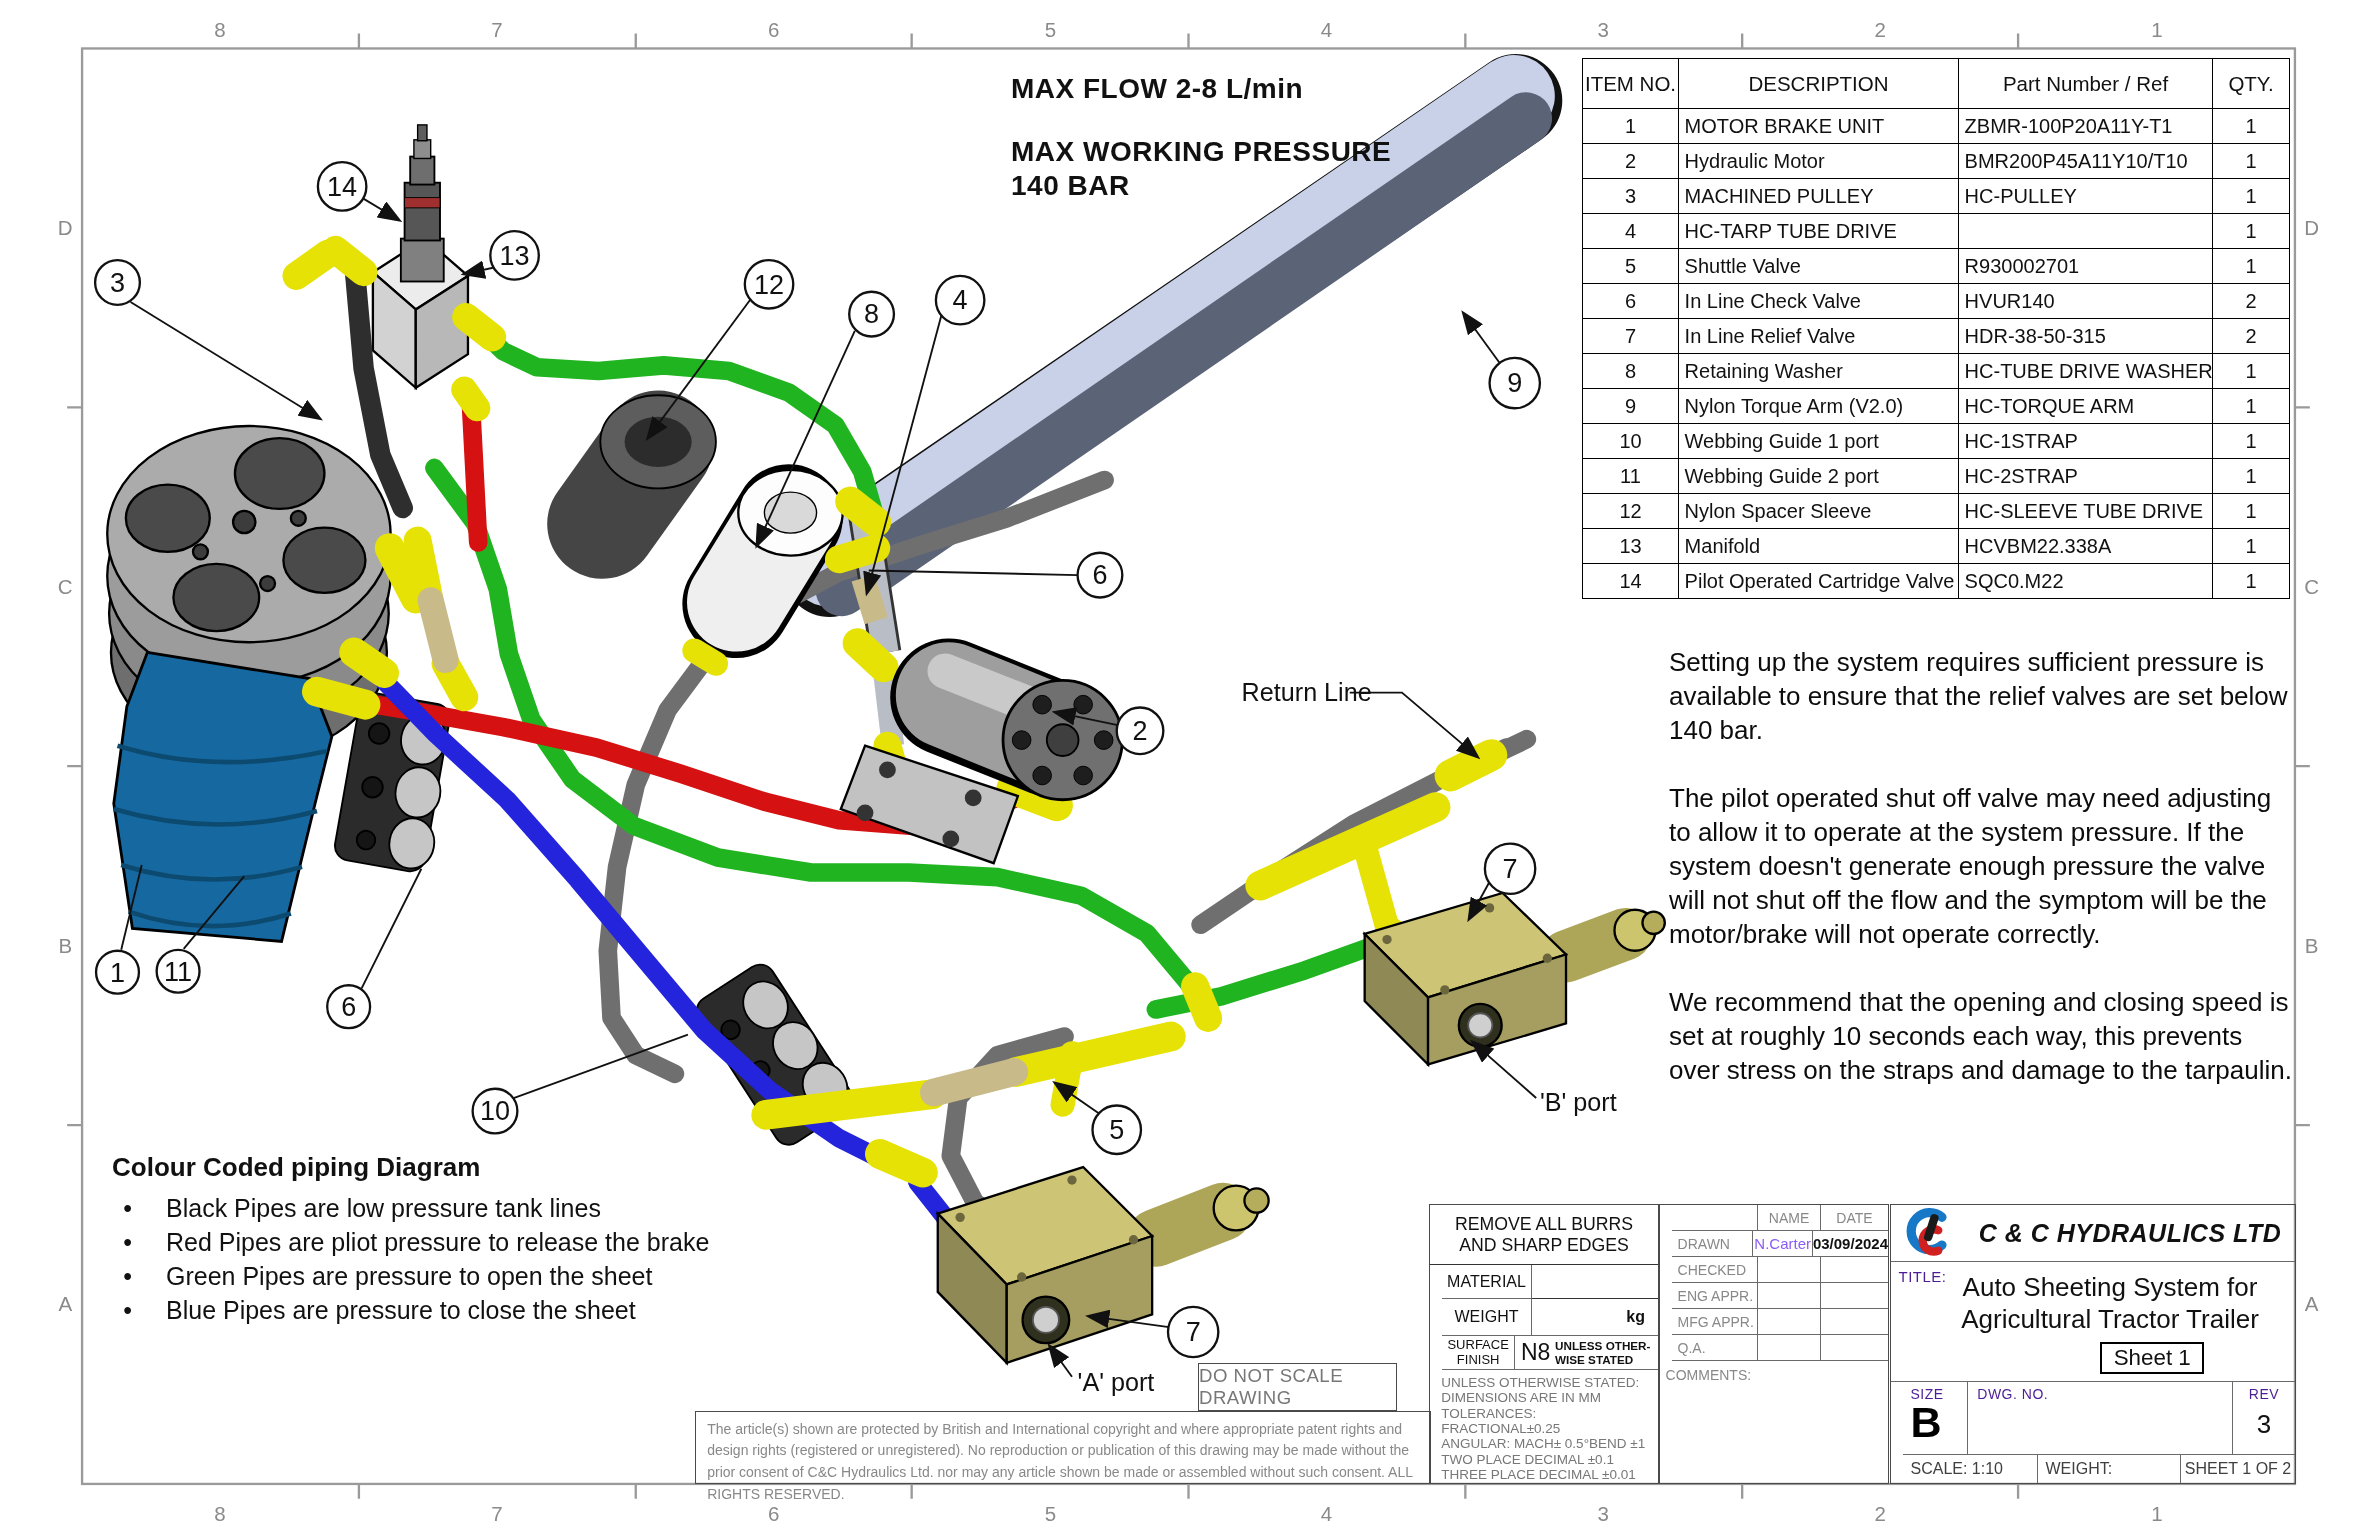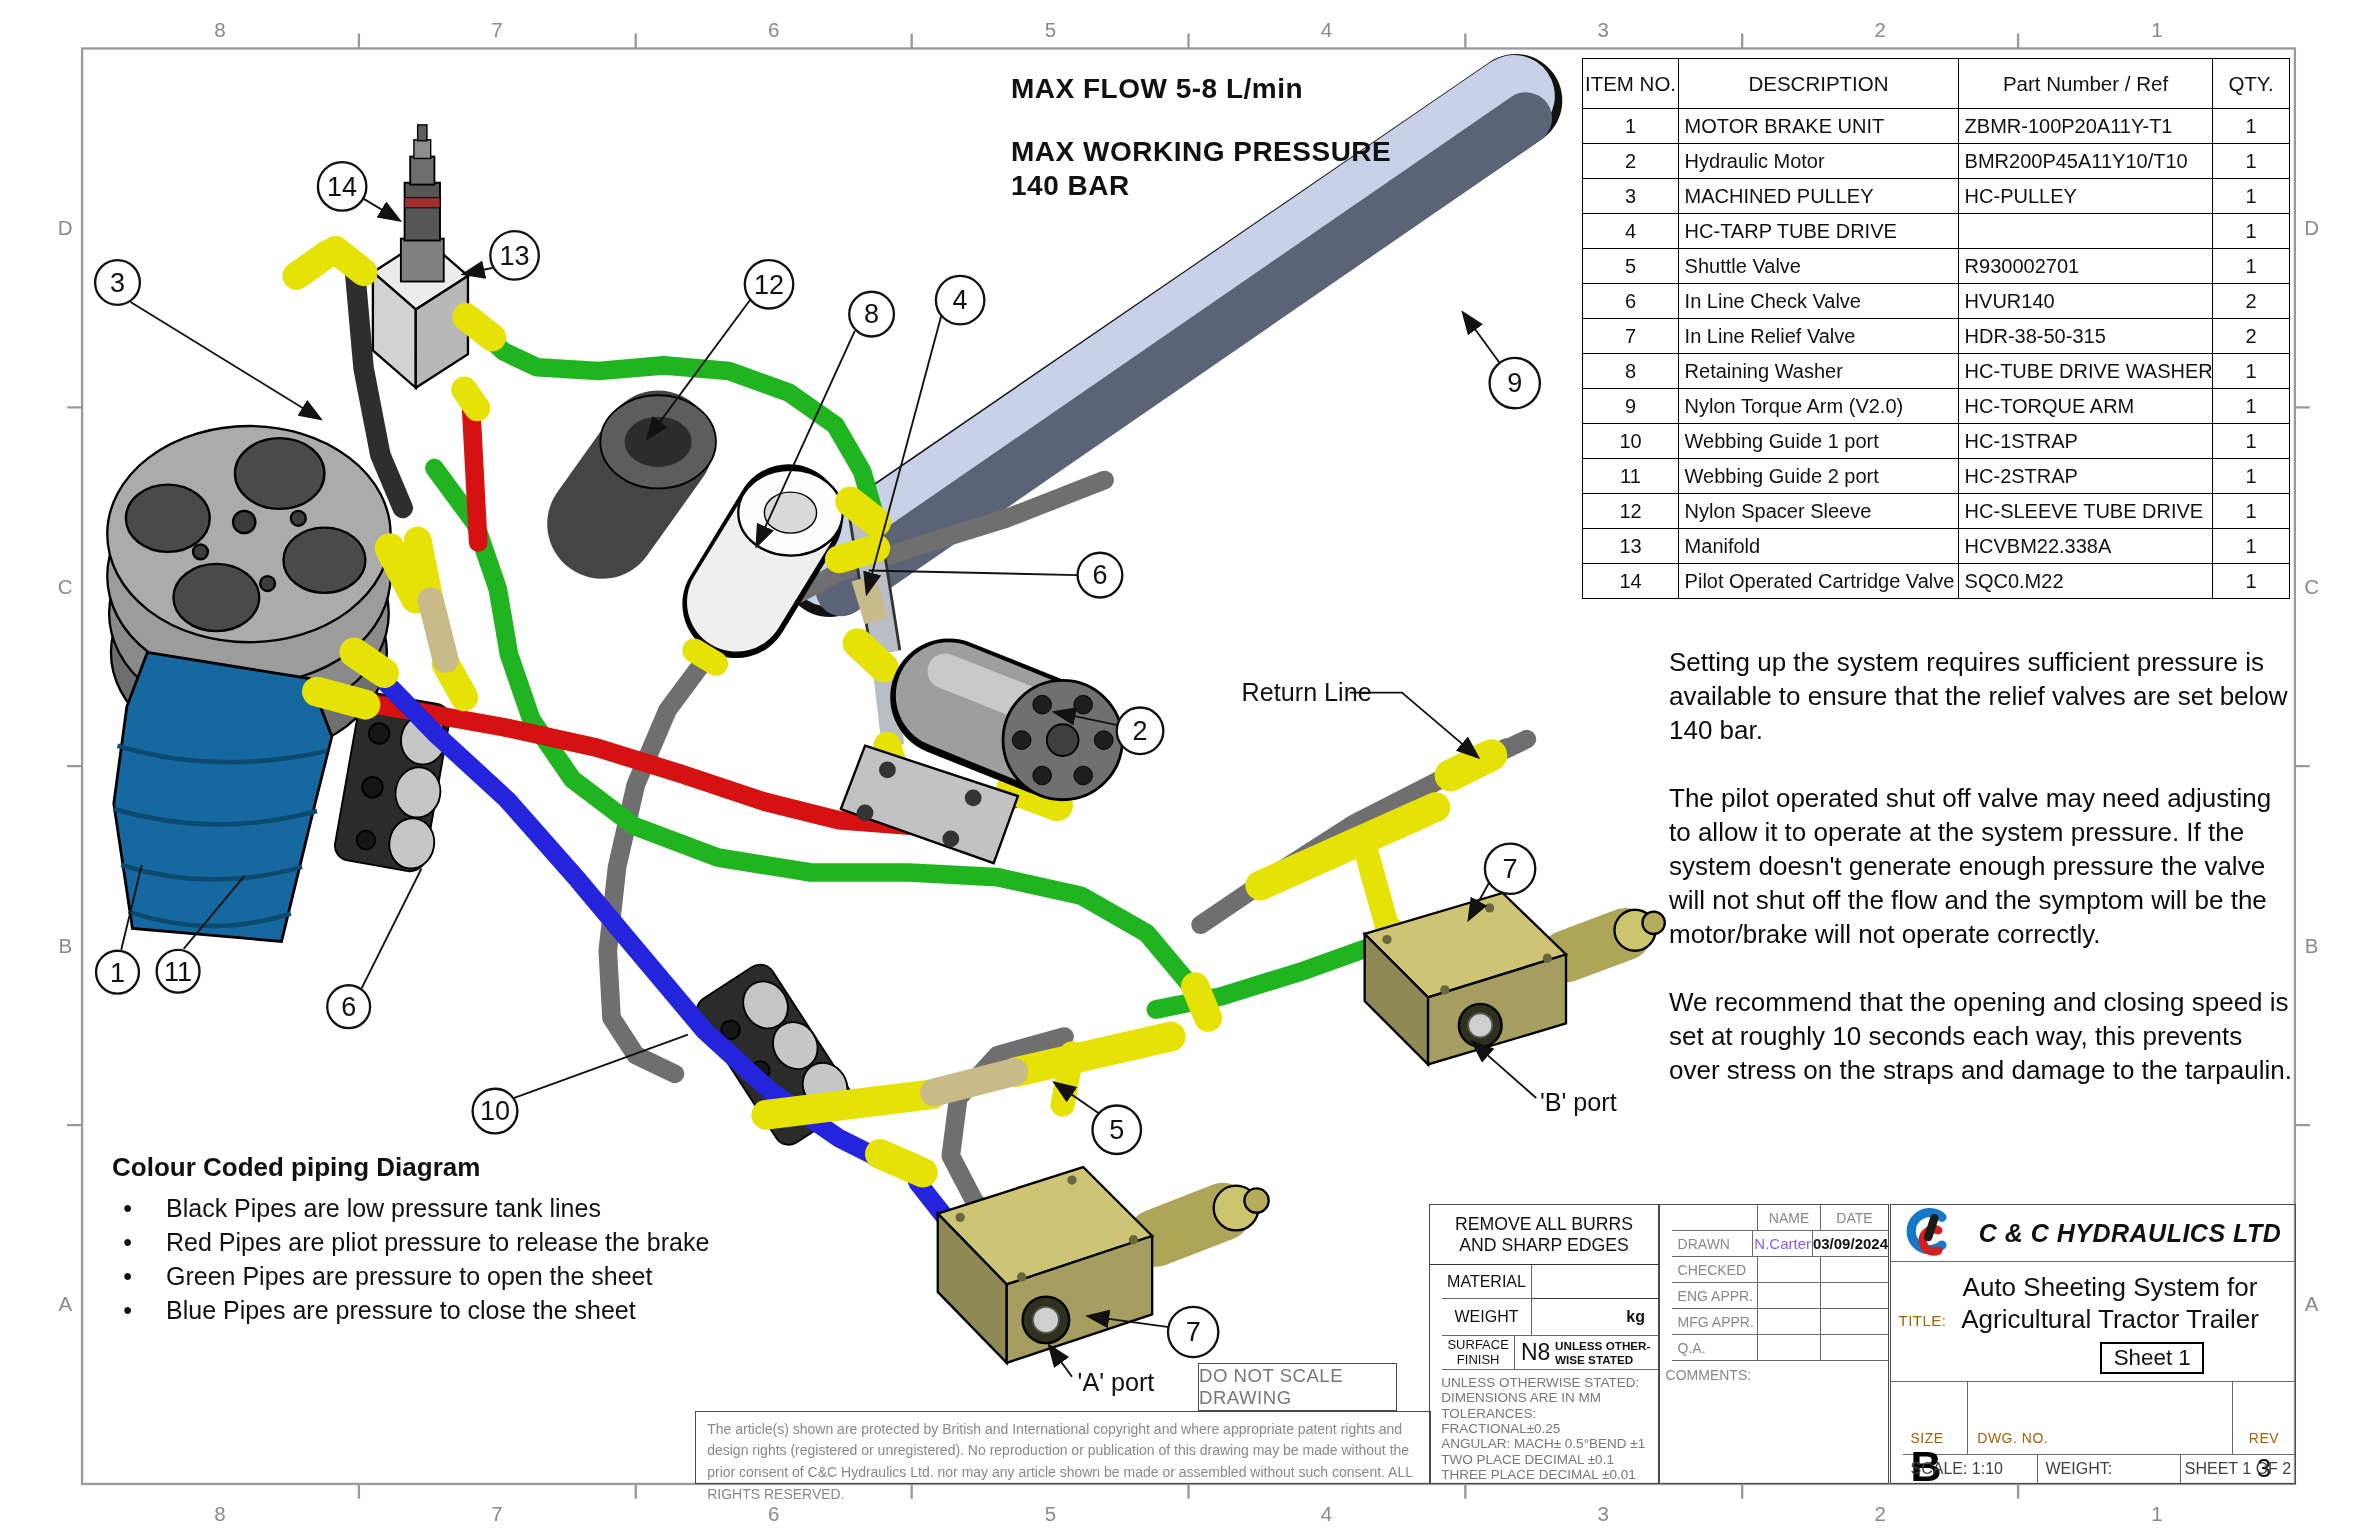--- a/index.html
+++ b/index.html
@@ -18,21 +18,21 @@
   
   .notes{width:630px;font-size:26px;line-height:34px;color:#0c0c0c;}
   .notes p{margin:0 0 34px 0;}
   
   .legend-title{font-size:26px;font-weight:bold;}
   .legend ul{list-style:none;margin:7.5px 0 0 0;padding:0;}
   .legend li{position:relative;font-size:25px;line-height:34px;padding-left:54px;}
   .legend li::before{content:"•";position:absolute;left:11.2px;font-size:25px;}
   
   .tb{border:1.9px solid #4a4a4a;}
-  .lbl{color:#a16207;font-size:14px;letter-spacing:0.5px;margin-top:44px;}
+  .lbl{color:#4c1d95;font-size:14px;letter-spacing:0.5px;}
   .row{display:flex;box-sizing:border-box;padding-left:12px;}
   .cell{box-sizing:border-box;border-right:1.4px solid #6a6a6a;border-bottom:1.4px solid #6a6a6a;}
   .nb{border-right:none;}
 </style>
 </head>
 <body>
 
 <div class="sheet">
 
 <svg class="abs" style="left:0;top:0" width="2377" height="1538" viewBox="0 0 2550 1650">
@@ -360,21 +360,21 @@
     </g>
 
     <g font-size="27" fill="#111">
       <text x="1332" y="752">Return Line</text>
       <text x="1652" y="1192">'B' port</text>
       <text x="1156" y="1492">'A' port</text>
     </g>
   </g>
 </svg>
 
-<div class="abs bigtext" style="left:1011px;top:73px">MAX FLOW 5-8 L/min</div>
+<div class="abs bigtext" style="left:1011px;top:73px">MAX FLOW 2-8 L/min</div>
 <div class="abs bigtext" style="left:1011px;top:136px">MAX WORKING PRESSURE</div>
 <div class="abs bigtext" style="left:1011px;top:170px">140 BAR</div>
 
 <div class="abs" style="left:1582px;top:58px">
   <table class="parts">
     <colgroup>
           <col style="width:96px">
           <col style="width:280px">
           <col style="width:254px">
           <col style="width:77px">

